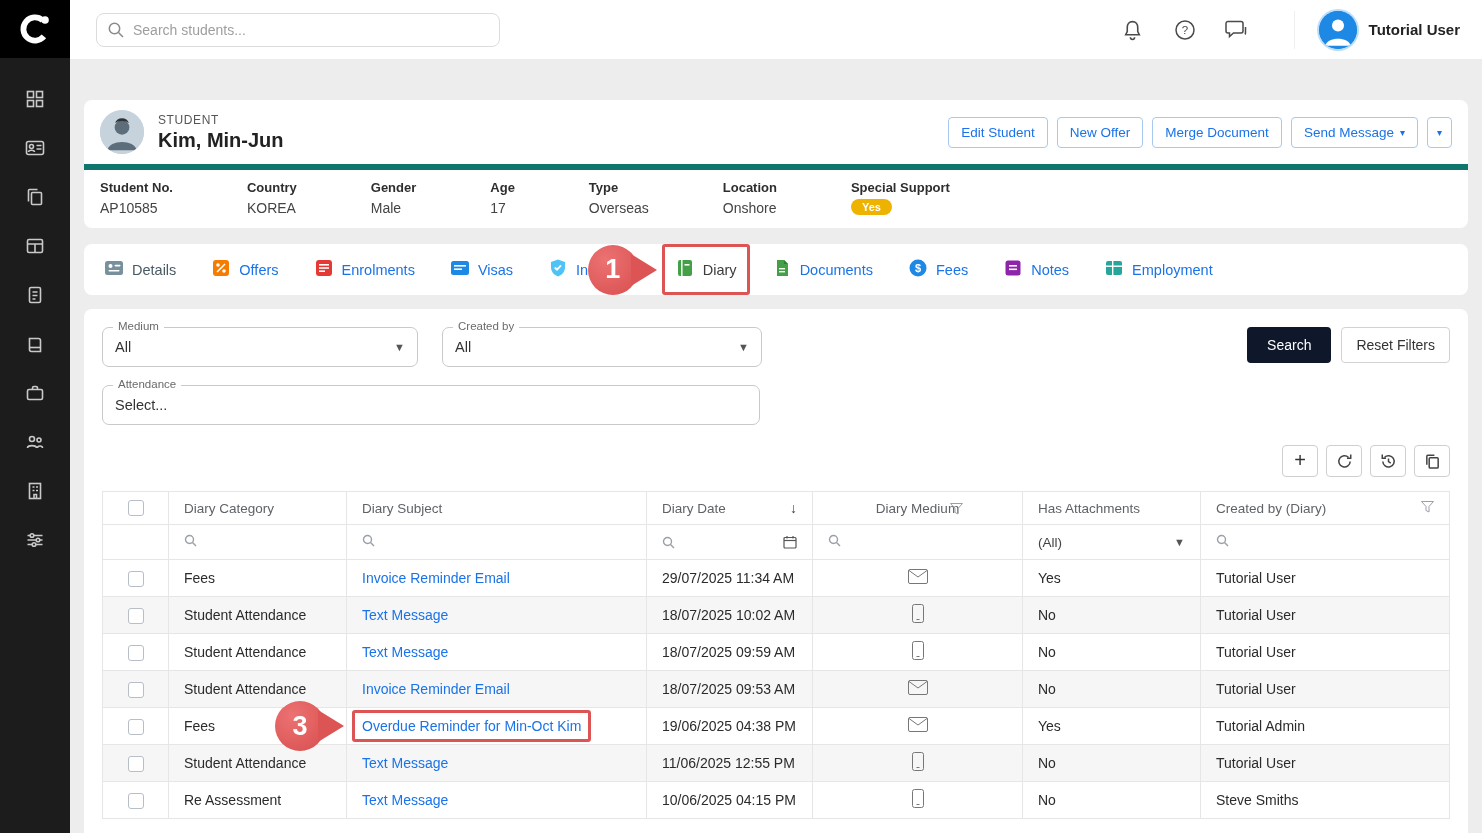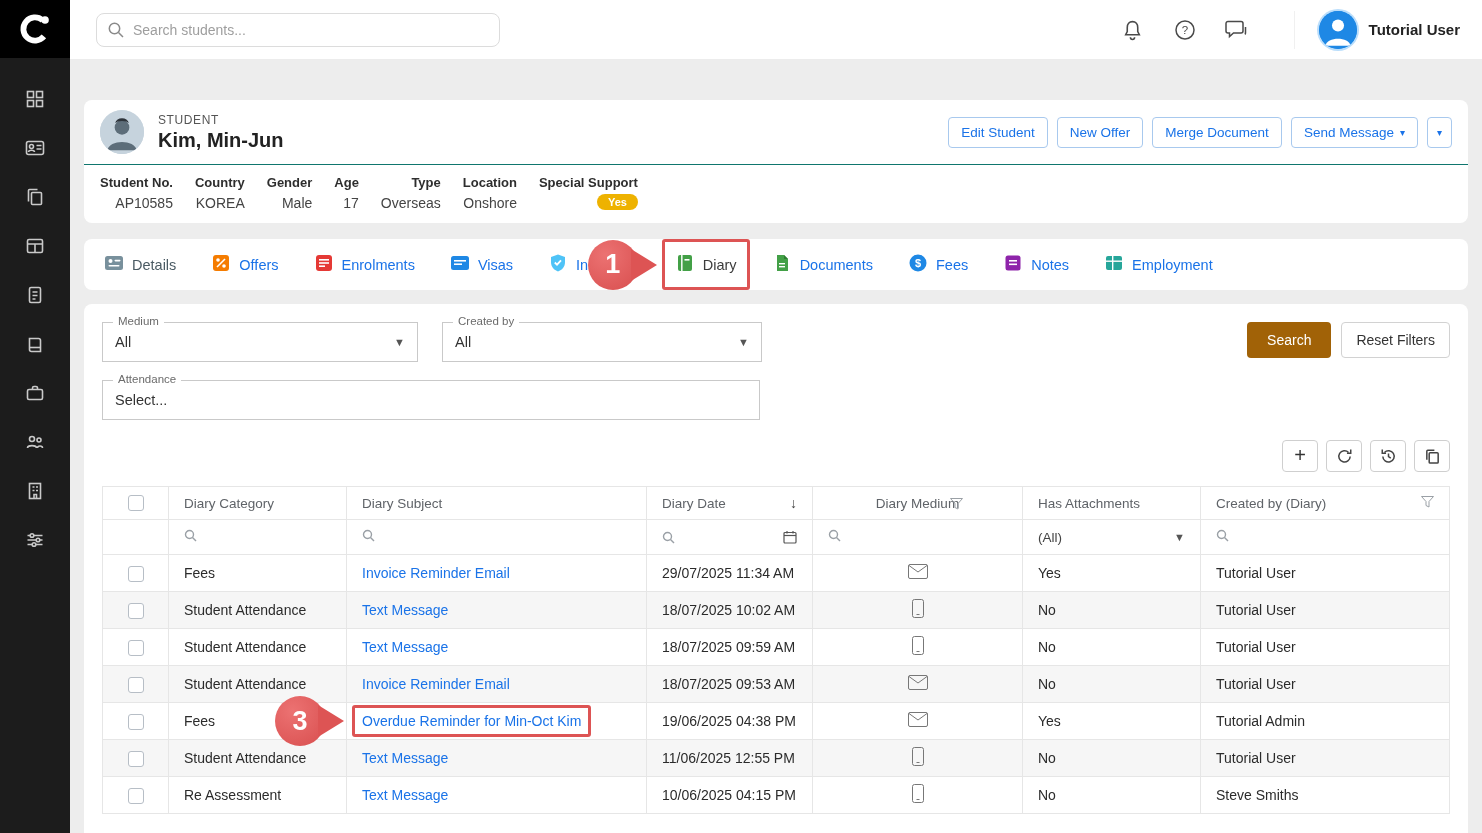--- a/index.html
+++ b/index.html
@@ -41,43 +41,43 @@
   
   .student-card { margin-bottom:16px; }
   .student-top { display:flex; align-items:center; gap:14px; padding:10px 16px;margin-top:24px; }
   .student-photo { width:44px; height:44px; border-radius:50%; overflow:hidden; background:linear-gradient(#d7e1e8,#b4c5d2); flex:0 0 auto; }
   .student-id .slabel { font-size:12px; letter-spacing:.6px; color:#555; }
   .student-id .sname { font-size:20px; font-weight:bold; color:#222; margin-top:2px; }
   .student-actions { margin-left:auto; display:flex; gap:9px; }
   .btn-o { border:1px solid #a8c9ee; background:#fff; color:#1a73e8; border-radius:4px; height:31px; padding:0 12px; font-size:13.5px; font-family:inherit; cursor:pointer; display:flex; align-items:center; gap:6px; }
   .btn-o .caret { font-size:10px; }
   .btn-more { padding:0 9px; }
-  .student-info { border-top:1px solid #0f766e; display:flex; gap:22px; padding:10px 16px 12px 16px;text-align:right; }
+  .student-info { border-top:6px solid #0f766e; display:flex; gap:74px; padding:10px 16px 12px 16px; }
   .info-item .ilabel { font-size:13px; font-weight:bold; color:#2e2e2e; }
   .info-item .ivalue { font-size:14px; color:#444; margin-top:5px; }
   .badge-yes { display:inline-block; background:#eeb200; color:#fff; font-size:11px; font-weight:bold; padding:2px 11px; border-radius:9px; margin-top:4px; }
 
   
   .tabs-card { display:flex; align-items:center; gap:35px; padding:14px 20px; margin-bottom:14px; }
   .tab { display:flex; align-items:center; gap:8px; cursor:pointer; position:relative; }
   .tablabel { font-size:14.5px; color:#1a73e8; }
   .tab-details .tablabel { color:#4a5a63; }
   .tab-active .tablabel { color:#3c3c3c; }
 
   
   .filter-card { padding:18px 18px 0 18px; min-height:545px; }
   .filter-row1 { display:flex; align-items:flex-start; gap:24px; }
-  .selbox { position:relative; border:1px solid #c9c9c9; border-radius:0; height:40px; display:flex; align-items:center; padding:0 12px; cursor:pointer; background:#fff; }
+  .selbox { position:relative; border:1px solid #c9c9c9; border-radius:7px; height:40px; display:flex; align-items:center; padding:0 12px; cursor:pointer; background:#fff; }
   .selbox .flabel { position:absolute; top:-8px; left:10px; background:#fff; padding:0 5px; font-size:11.5px; color:#6b6b6b; }
   .selbox .fvalue { font-size:14.5px; color:#333; }
   .selbox .scaret { margin-left:auto; color:#555; font-size:11px; }
   .sel-medium { width:316px; }
   .sel-created { width:320px;justify-content:flex-end; }
   .filter-actions { margin-left:auto; display:flex; gap:10px; }
-  .btn-search { background:#a16207; color:#fff; border:none; border-radius:4px; height:36px; padding:0 20px; font-size:14px; font-family:inherit; cursor:pointer; }
+  .btn-search { background:#0f172a; color:#fff; border:none; border-radius:4px; height:36px; padding:0 20px; font-size:14px; font-family:inherit; cursor:pointer; }
   .btn-reset { background:#fff; color:#333; border:1px solid #d2d2d2; border-radius:4px; height:36px; padding:0 14px; font-size:14px; font-family:inherit; cursor:pointer; }
   .filter-row2 { margin-top:18px; }
   .sel-categories { width:658px; }
   .placeholder { color:#9e9e9e; }
 
   
   .grid-toolbar { display:flex; justify-content:flex-end; gap:8px; margin-top:20px; }
   .tbtn { width:36px; height:32px; border:1px solid #cfcfcf; background:#fff; border-radius:4px; display:flex; align-items:center; justify-content:center; cursor:pointer; }
   .tbtn svg { stroke:#444; fill:none; stroke-width:1.6; }
   .tbtn .plus { font-size:20px; color:#333; line-height:1; margin-top:-2px; }

